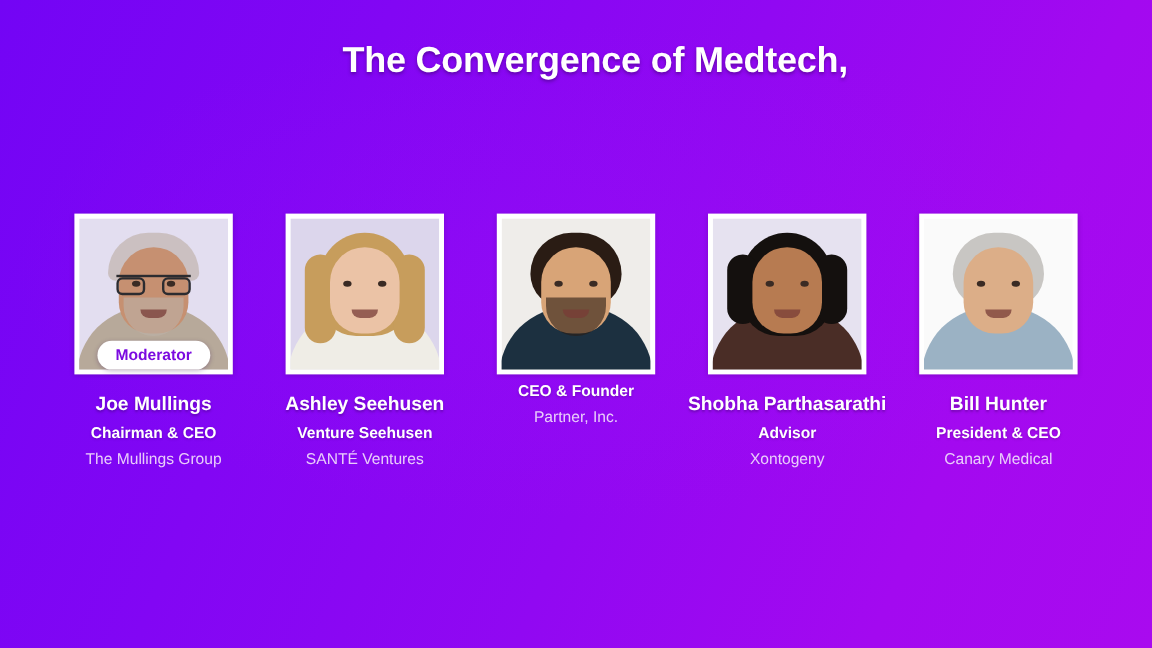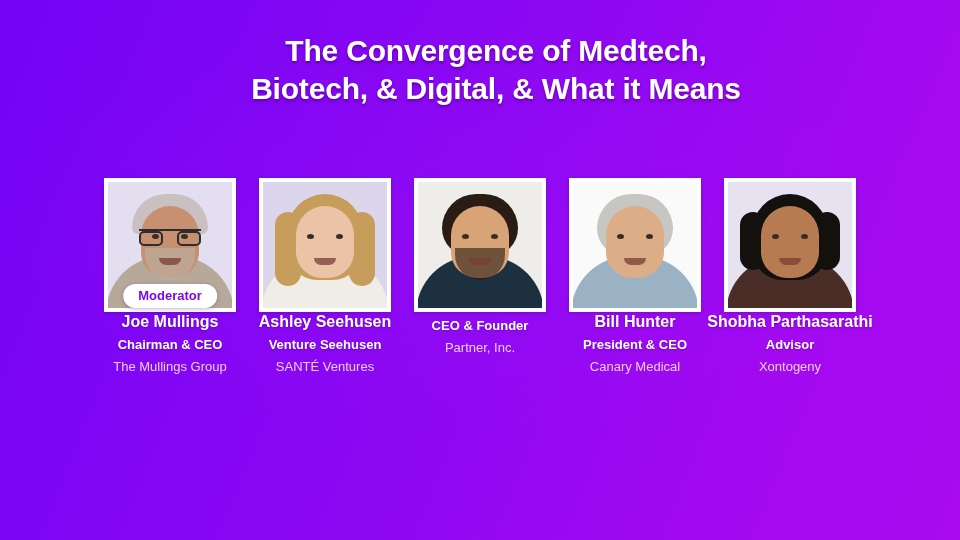--- a/index.html
+++ b/index.html
@@ -45,21 +45,21 @@
 
   
   .speakers {
     position: absolute;
     top: 178px;
     left: 0;
     width: 960px;
     display: flex;
     justify-content: center;
     align-items: flex-start;
-    gap: 21px;
+    gap: 42px;
     z-index: 3;
   }
   .speaker {
     width: 134px;
     display: flex;
     flex-direction: column;
     align-items: center;
   }
   .photo-wrap {
     position: relative;
@@ -190,20 +190,21 @@
     font-size: 13px;
     font-weight: bold;
     padding: 4px 15px 5px;
     border-radius: 14px;
     white-space: nowrap;
     box-shadow: 0 1px 4px rgba(45,0,80,0.3);
     z-index: 4;
   }
 
   .s-name {
+    margin-top: 16px;
     color: #FFFFFF;
     font-size: 16px;
     font-weight: bold;
     line-height: 19px;
     text-align: center;
     white-space: nowrap;
     text-shadow: 0 1px 2px rgba(40,0,70,0.35);
   }
   .s-role {
     margin-top: 6px;
@@ -224,21 +225,20 @@
     white-space: nowrap;
   }
 </style>
 </head>
 <body>
 
 <div id="slide">
 
   <div class="title-block">
     <div class="title-line">The Convergence of Medtech,</div>
-    <div class="title-line">Biotech, &amp; Digital, &amp; What it Means</div>
   </div>
 
   <div class="speakers" id="speakers">
       <div class="speaker">
         <div class="photo-wrap">
           <div class="photo-frame">
             <div class="photo-inner">
               <div class="portrait">
                 <div class="p-bg" style="background:#E3DEF0"></div>
                 <div class="p-shoulders" style="background:#B7A99A"></div>
@@ -304,54 +304,54 @@
           </div>
         </div>
         <div class="s-role">CEO &amp; Founder</div>
         <div class="s-company">Partner, Inc.</div>
       </div>
       <div class="speaker">
         <div class="photo-wrap">
           <div class="photo-frame">
             <div class="photo-inner">
               <div class="portrait">
-                <div class="p-bg" style="background:#FAFAFA"></div>
-                <div class="p-shoulders" style="background:#9BB2C4"></div>
-                <div class="p-neck" style="background:#C08F6A"></div>
-                <div class="p-hair" style="background:#C8C6C3;height:62px"></div>
-                <div class="p-face" style="background:#DCAE88"></div>
-                <div class="p-eye l"></div>
-                <div class="p-eye r"></div>
-                <div class="p-mouth"></div>
-              </div>
-            </div>
-          </div>
-        </div>
-        <div class="s-name">Bill Hunter</div>
-        <div class="s-role">President &amp; CEO</div>
-        <div class="s-company">Canary Medical</div>
-      </div>
-      <div class="speaker">
-        <div class="photo-wrap">
-          <div class="photo-frame">
-            <div class="photo-inner">
-              <div class="portrait">
                 <div class="p-bg" style="background:#E6E2F0"></div>
                 <div class="p-shoulders" style="background:#4A2D26"></div>
                 <div class="p-neck" style="background:#9A633D"></div>
                 <div class="p-hair" style="background:#14100E"></div>
                 <div class="p-hair-l" style="background:#14100E;height:58px"></div>
                 <div class="p-hair-r" style="background:#14100E;height:58px"></div>
                 <div class="p-face" style="background:#B77B51"></div>
                 <div class="p-eye l"></div>
                 <div class="p-eye r"></div>
                 <div class="p-mouth"></div>
               </div>
             </div>
           </div>
         </div>
         <div class="s-name">Shobha Parthasarathi</div>
         <div class="s-role">Advisor</div>
         <div class="s-company">Xontogeny</div>
       </div>
+      <div class="speaker">
+        <div class="photo-wrap">
+          <div class="photo-frame">
+            <div class="photo-inner">
+              <div class="portrait">
+                <div class="p-bg" style="background:#FAFAFA"></div>
+                <div class="p-shoulders" style="background:#9BB2C4"></div>
+                <div class="p-neck" style="background:#C08F6A"></div>
+                <div class="p-hair" style="background:#C8C6C3;height:62px"></div>
+                <div class="p-face" style="background:#DCAE88"></div>
+                <div class="p-eye l"></div>
+                <div class="p-eye r"></div>
+                <div class="p-mouth"></div>
+              </div>
+            </div>
+          </div>
+        </div>
+        <div class="s-name">Bill Hunter</div>
+        <div class="s-role">President &amp; CEO</div>
+        <div class="s-company">Canary Medical</div>
+      </div>
     </div>
 
 </div>
 
 </body></html>

